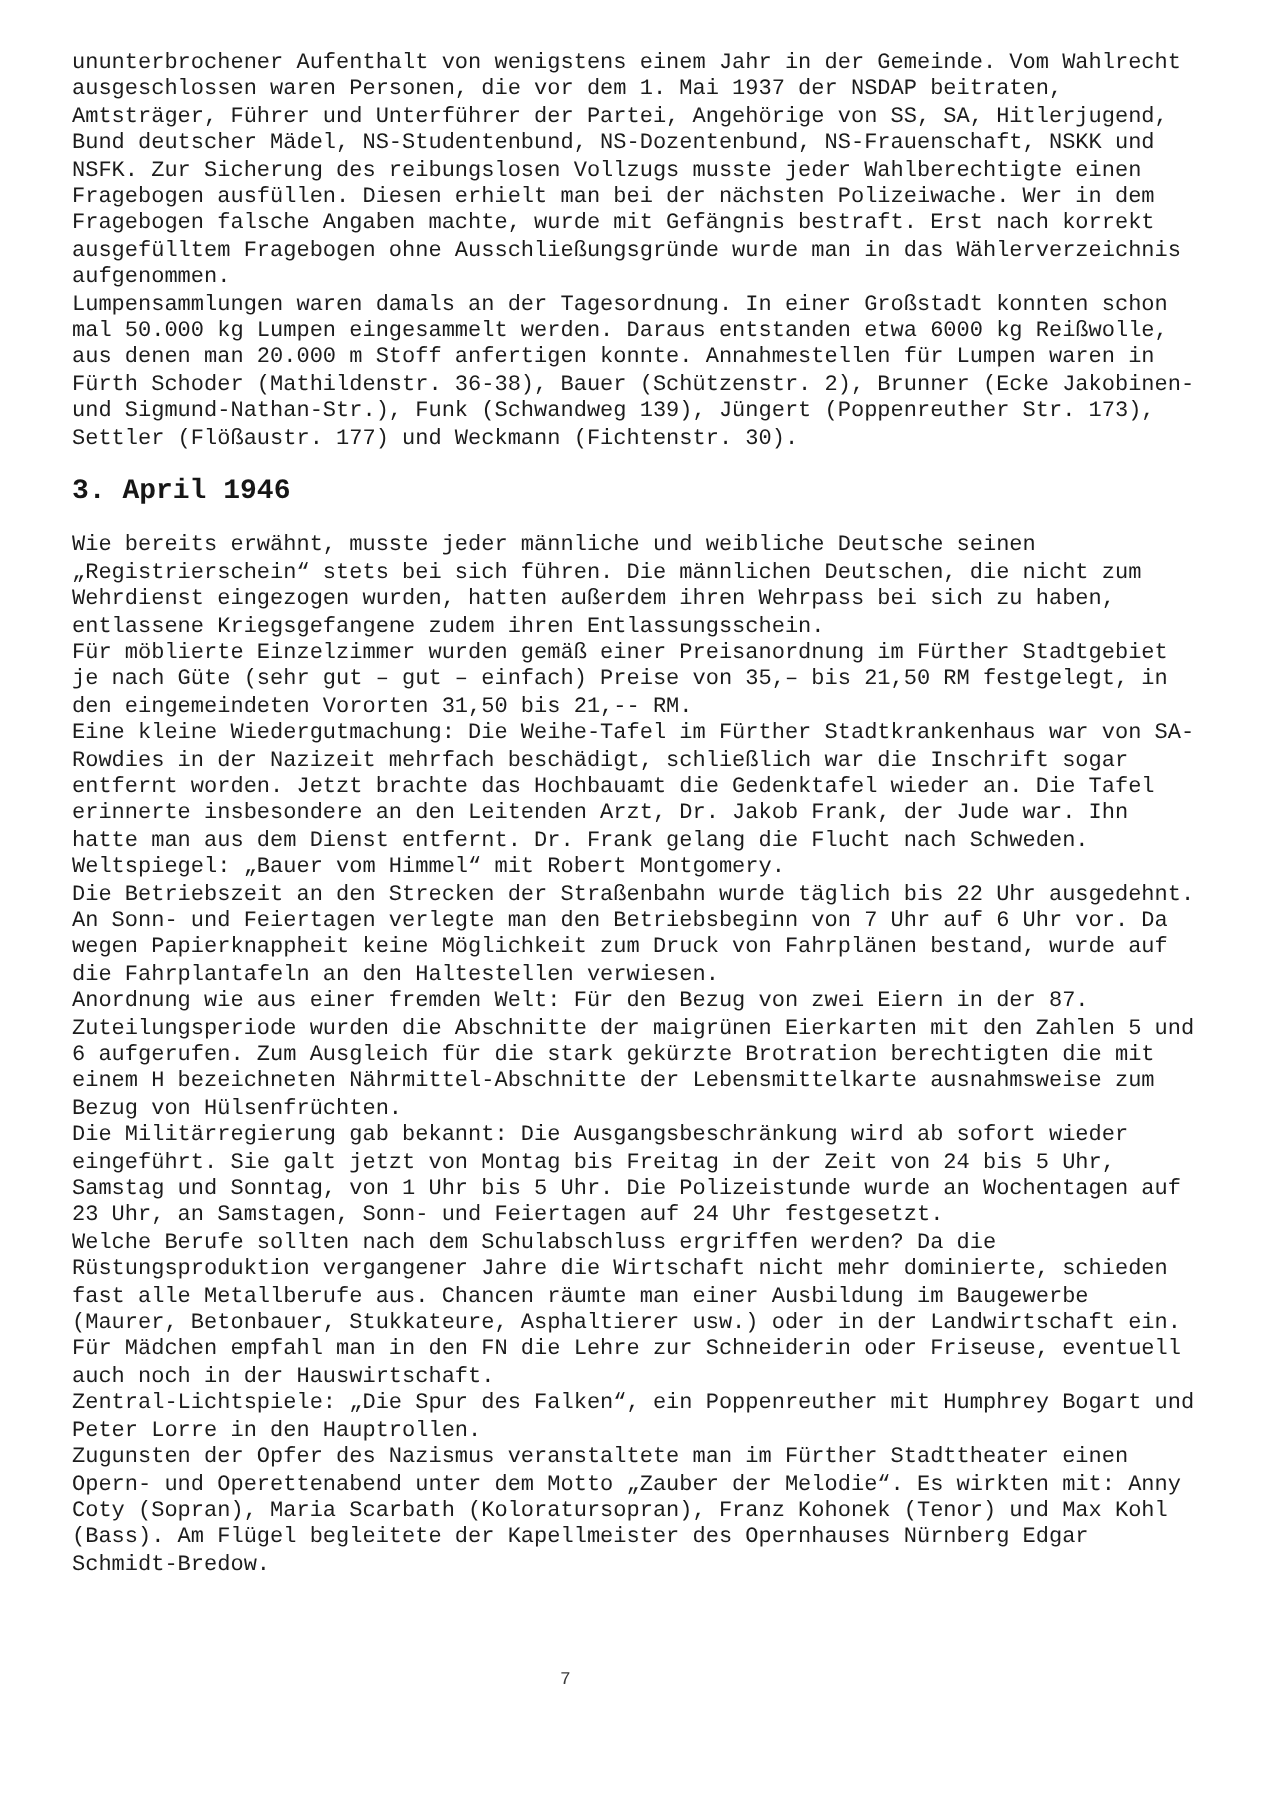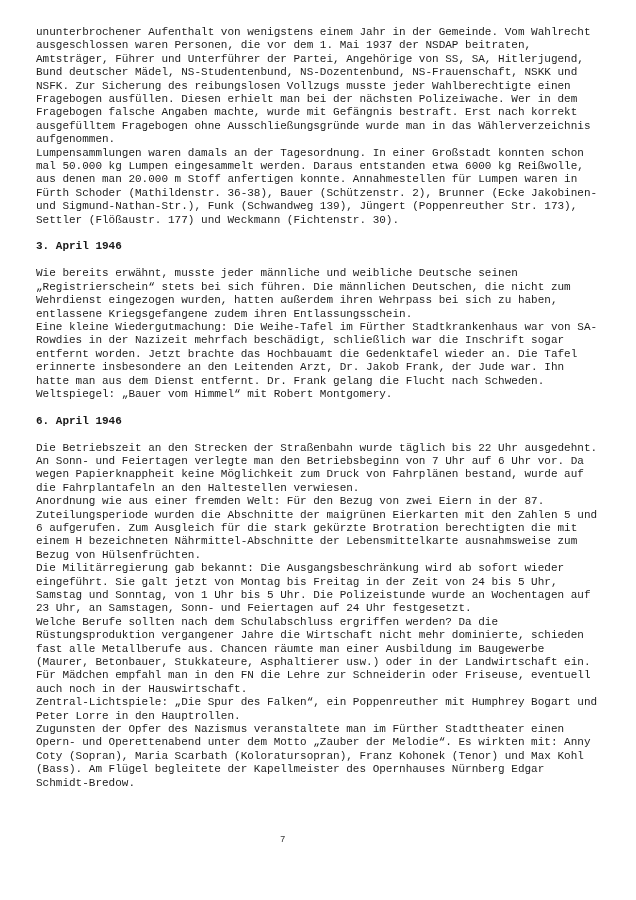--- a/index.html
+++ b/index.html
@@ -25,21 +25,21 @@
     line-height: 13.4px;
     text-align: left;
   }
   .content p.para {
     margin: 0;
     padding: 0;
   }
   .content h2.heading {
     margin: 13.4px 0;
     padding: 0;
-    font-size: 11px;
+    font-size: 14px;
     line-height: 13.4px;
     font-weight: bold;
     color: #161616;
   }
   .footer {
     position: absolute;
     top: 834px;
     left: 0;
     width: 100%;
     height: 14px;
@@ -55,23 +55,23 @@
 </style>
 </head>
 <body>
 
 <div class="page">
   <div class="content">
       <p class="para">ununterbrochener Aufenthalt von wenigstens einem Jahr in der Gemeinde. Vom Wahlrecht ausgeschlossen waren Personen, die vor dem 1. Mai 1937 der NSDAP beitraten, Amtsträger, Führer und Unterführer der Partei, Angehörige von SS, SA, Hitlerjugend, Bund deutscher Mädel, NS-Studentenbund, NS-Dozentenbund, NS-Frauenschaft, NSKK und NSFK. Zur Sicherung des reibungslosen Vollzugs musste jeder Wahlberechtigte einen Fragebogen ausfüllen. Diesen erhielt man bei der nächsten Polizeiwache. Wer in dem Fragebogen falsche Angaben machte, wurde mit Gefängnis bestraft. Erst nach korrekt ausgefülltem Fragebogen ohne Ausschließungsgründe wurde man in das Wählerverzeichnis aufgenommen.</p>
       <p class="para">Lumpensammlungen waren damals an der Tagesordnung. In einer Großstadt konnten schon mal 50.000 kg Lumpen eingesammelt werden. Daraus entstanden etwa 6000 kg Reißwolle, aus denen man 20.000 m Stoff anfertigen konnte. Annahmestellen für Lumpen waren in Fürth Schoder (Mathildenstr. 36-38), Bauer (Schützenstr. 2), Brunner (Ecke Jakobinen- und Sigmund-Nathan-Str.), Funk (Schwandweg 139), Jüngert (Poppenreuther Str. 173), Settler (Flößaustr. 177) und Weckmann (Fichtenstr. 30).</p>
       <h2 class="heading">3. April 1946</h2>
       <p class="para">Wie bereits erwähnt, musste jeder männliche und weibliche Deutsche seinen „Registrierschein“ stets bei sich führen. Die männlichen Deutschen, die nicht zum Wehrdienst eingezogen wurden, hatten außerdem ihren Wehrpass bei sich zu haben, entlassene Kriegsgefangene zudem ihren Entlassungsschein.</p>
+      <p class="para">Für möblierte Einzelzimmer wurden gemäß einer Preisanordnung im Fürther Stadtgebiet je nach Güte (sehr gut – gut – einfach) Preise von 35,– bis 21,50 RM festgelegt, in den eingemeindeten Vororten 31,50 bis 21,-- RM.</p>
       <p class="para">Eine kleine Wiedergutmachung: Die Weihe-Tafel im Fürther Stadtkrankenhaus war von SA-Rowdies in der Nazizeit mehrfach beschädigt, schließlich war die Inschrift sogar entfernt worden. Jetzt brachte das Hochbauamt die Gedenktafel wieder an. Die Tafel erinnerte insbesondere an den Leitenden Arzt, Dr. Jakob Frank, der Jude war. Ihn hatte man aus dem Dienst entfernt. Dr. Frank gelang die Flucht nach Schweden.</p>
       <p class="para">Weltspiegel: „Bauer vom Himmel“ mit Robert Montgomery.</p>
-      <h2 class="heading">6. April 1946</h2>
       <p class="para">Die Betriebszeit an den Strecken der Straßenbahn wurde täglich bis 22 Uhr ausgedehnt. An Sonn- und Feiertagen verlegte man den Betriebsbeginn von 7 Uhr auf 6 Uhr vor. Da wegen Papierknappheit keine Möglichkeit zum Druck von Fahrplänen bestand, wurde auf die Fahrplantafeln an den Haltestellen verwiesen.</p>
       <p class="para">Anordnung wie aus einer fremden Welt: Für den Bezug von zwei Eiern in der 87. Zuteilungsperiode wurden die Abschnitte der maigrünen Eierkarten mit den Zahlen 5 und 6 aufgerufen. Zum Ausgleich für die stark gekürzte Brotration berechtigten die mit einem H bezeichneten Nährmittel-Abschnitte der Lebensmittelkarte ausnahmsweise zum Bezug von Hülsenfrüchten.</p>
       <p class="para">Die Militärregierung gab bekannt: Die Ausgangsbeschränkung wird ab sofort wieder eingeführt. Sie galt jetzt von Montag bis Freitag in der Zeit von 24 bis 5 Uhr, Samstag und Sonntag, von 1 Uhr bis 5 Uhr. Die Polizeistunde wurde an Wochentagen auf 23 Uhr, an Samstagen, Sonn- und Feiertagen auf 24 Uhr festgesetzt.</p>
       <p class="para">Welche Berufe sollten nach dem Schulabschluss ergriffen werden? Da die Rüstungsproduktion vergangener Jahre die Wirtschaft nicht mehr dominierte, schieden fast alle Metallberufe aus. Chancen räumte man einer Ausbildung im Baugewerbe (Maurer, Betonbauer, Stukkateure, Asphaltierer usw.) oder in der Landwirtschaft ein. Für Mädchen empfahl man in den FN die Lehre zur Schneiderin oder Friseuse, eventuell auch noch in der Hauswirtschaft.</p>
       <p class="para">Zentral-Lichtspiele: „Die Spur des Falken“, ein Poppenreuther mit Humphrey Bogart und Peter Lorre in den Hauptrollen.</p>
       <p class="para">Zugunsten der Opfer des Nazismus veranstaltete man im Fürther Stadttheater einen Opern- und Operettenabend unter dem Motto „Zauber der Melodie“. Es wirkten mit: Anny Coty (Sopran), Maria Scarbath (Koloratursopran), Franz Kohonek (Tenor) und Max Kohl (Bass). Am Flügel begleitete der Kapellmeister des Opernhauses Nürnberg Edgar Schmidt-Bredow.</p>
     </div>
   <div class="footer">
     <span class="page-number">7</span>
   </div>

